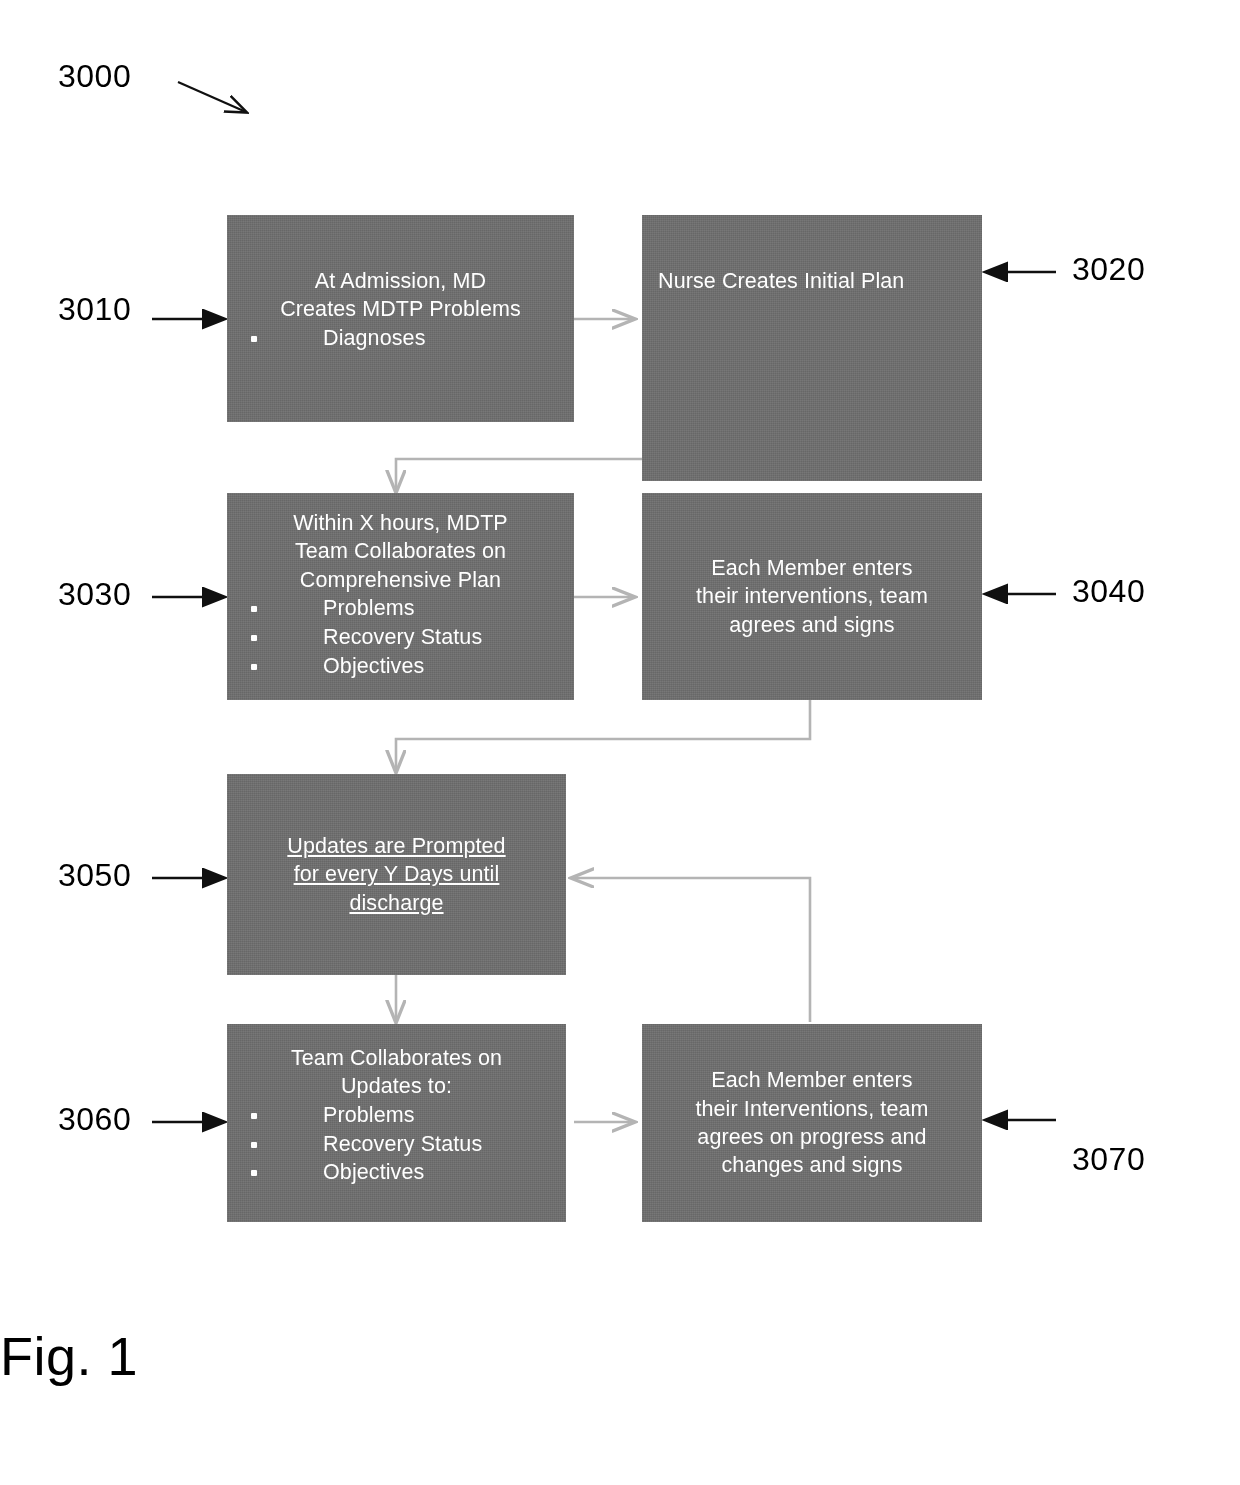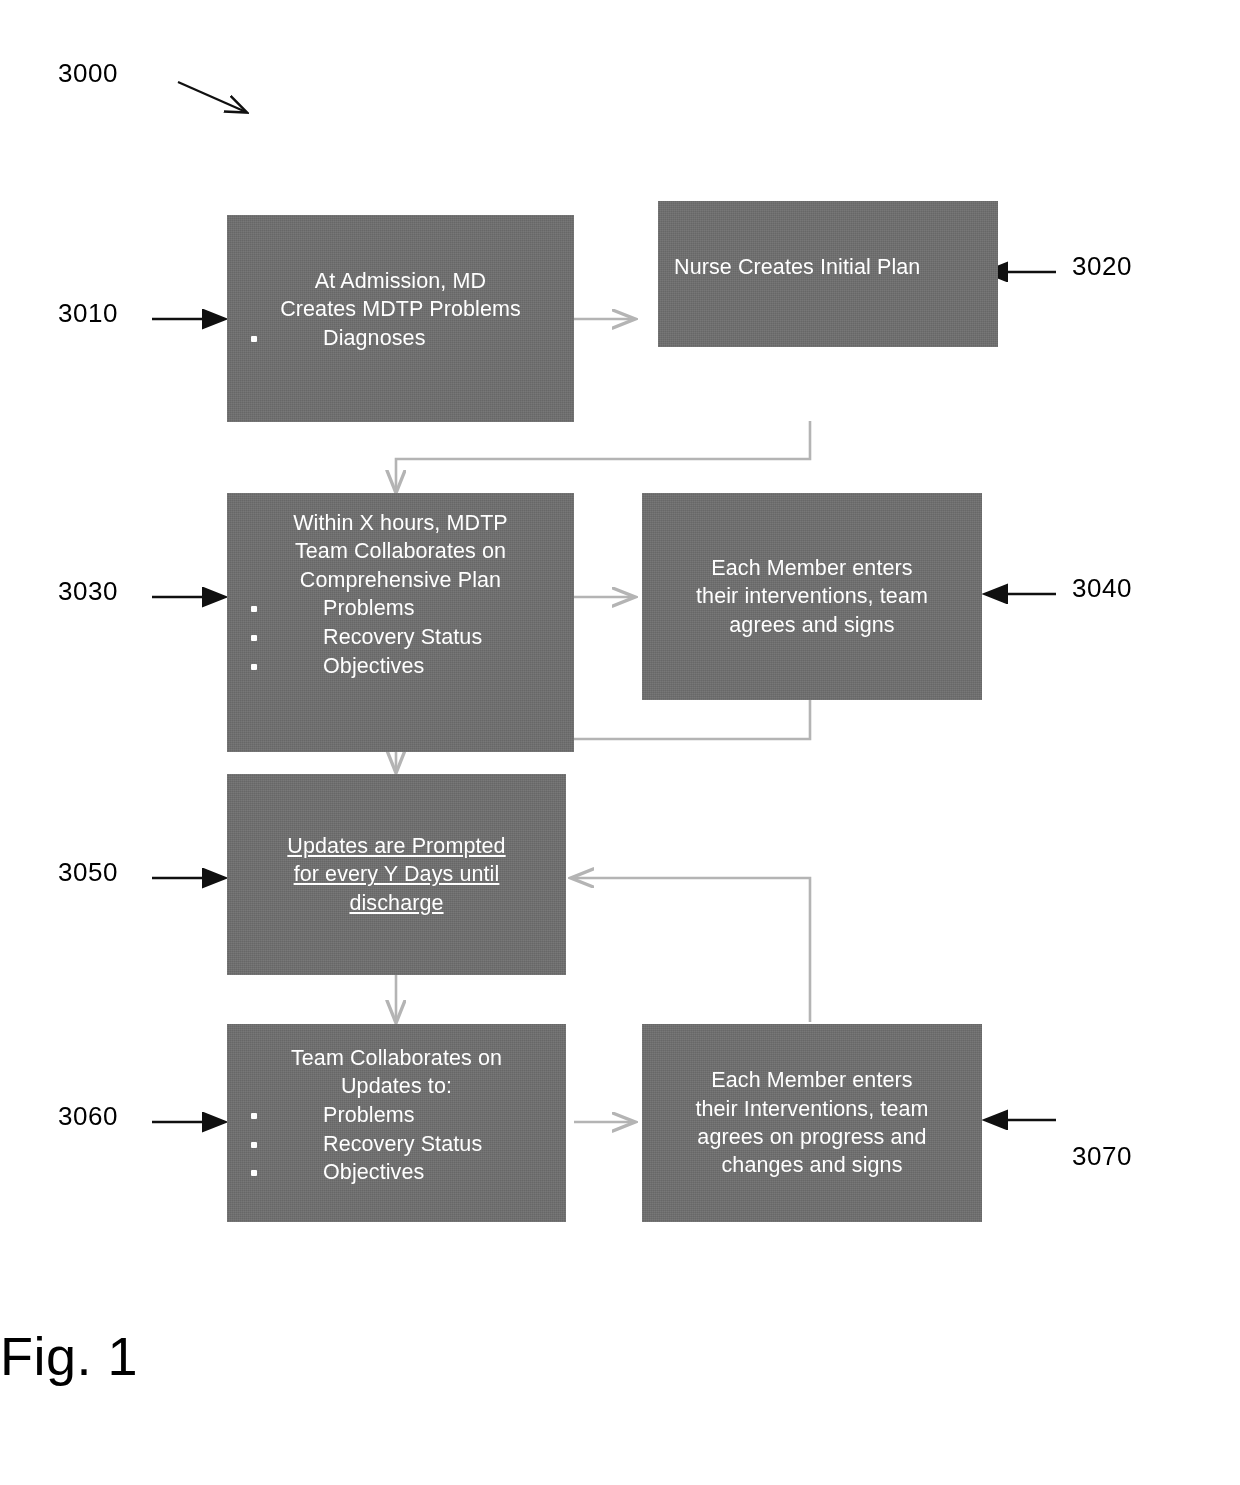--- a/index.html
+++ b/index.html
@@ -65,21 +65,21 @@
     border-radius: 1px;
   }
 
   
   .align-upper { justify-content: flex-start; padding-top: 52px; }
   .align-mid   { justify-content: center; align-items: center; }
 
   
   .ref-num {
     position: absolute;
-    font-size: 26px;
+    font-size: 32px;
     color: #000000;
     font-family: "Liberation Sans", sans-serif;
     letter-spacing: .5px;
     white-space: nowrap;
   }
 
   
   #connectors {
     position: absolute;
     left: 0;
@@ -171,41 +171,41 @@
       <path d="M574,1122 L634,1122" fill="none" stroke="#b4b4b4" stroke-width="2.6" marker-end="url(#arrowGray)"></path>
     </g>
 
     <g>
       <path d="M810,1022 L810,878 L572,878" fill="none" stroke="#b4b4b4" stroke-width="2.6" marker-end="url(#arrowGray)"></path>
     </g>
   </svg>
 
   <div class="ref-num" style="left:58px; top:58px;">3000</div>
 
-  <div class="ref-num" style="left:58px; top:298px;text-align:right;">3010</div>
+  <div class="ref-num" style="left:58px; top:291px;text-align:right;">3010</div>
   <div class="ref-num" style="left:1072px; top:251px;">3020</div>
   <div class="ref-num" style="left:58px; top:576px;">3030</div>
   <div class="ref-num" style="left:1072px; top:573px;">3040</div>
   <div class="ref-num" style="left:58px; top:857px;">3050</div>
   <div class="ref-num" style="left:58px; top:1101px;">3060</div>
   <div class="ref-num" style="left:1072px; top:1099px;margin-top:42px;">3070</div>
 
   <div class="proc-box align-upper" style="left:227px; top:215px; width:347px; height:207px;">
     <div class="box-title">At Admission, MD
 Creates MDTP Problems</div>
     <ul class="box-bullets">
       <li>Diagnoses</li>
     </ul>
   </div>
 
-  <div class="proc-box align-upper" style="left:642px; top:201px; width:340px; height:146px;margin-left:16px;">
+  <div class="proc-box align-upper" style="left:642px; top:215px; width:340px; height:266px;">
     <div class="box-title" style="text-align:left; padding-left:6px;">Nurse Creates Initial Plan</div>
   </div>
 
-  <div class="proc-box align-upper" style="left:227px; top:493px; width:347px; height:259px; padding-top:16px;">
+  <div class="proc-box align-upper" style="left:227px; top:493px; width:347px; height:207px; padding-top:16px;">
     <div class="box-title">Within X hours, MDTP
 Team Collaborates on
 Comprehensive Plan</div>
     <ul class="box-bullets">
       <li>Problems</li>
       <li>Recovery Status</li>
       <li>Objectives</li>
     </ul>
   </div>
 

